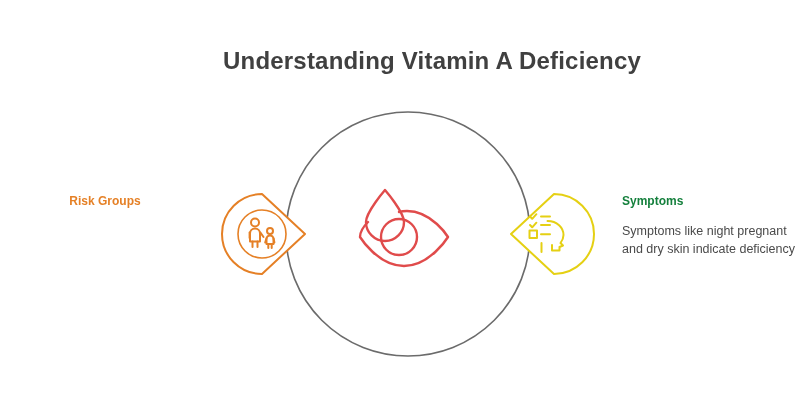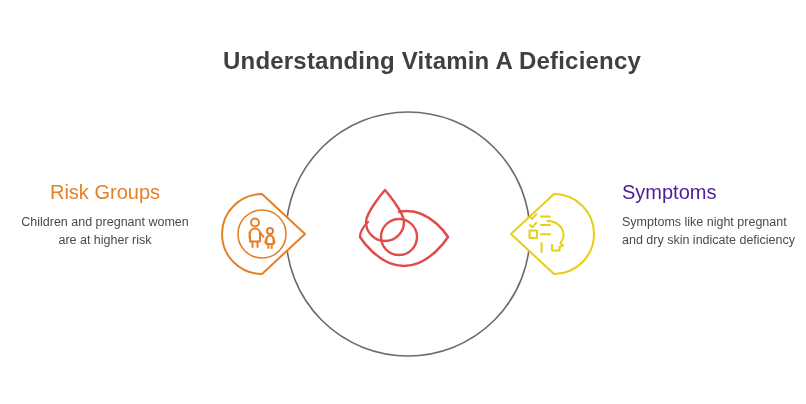--- a/index.html
+++ b/index.html
@@ -36,27 +36,27 @@
     left: 12px;
     width: 186px;
     text-align: center;
   }
   .side-block.right {
     left: 622px;
     width: 176px;
     text-align: left;
   }
   .side-heading {
-    font-size: 20px;
-    font-weight: normal;
-    margin: 0 0 12px 0;
+    font-size: 12px;
+    font-weight: bold;
+    margin: 9px 0 12px 0;
     line-height: 18px;
   }
   .side-heading.left-h { color: #E58026; }
-  .side-heading.right-h { color: #4c1d95; }
+  .side-heading.right-h { color: #15803d; }
   .side-desc {
     font-size: 12.5px;
     line-height: 18px;
     color: #4a4a4a;
     margin: 0;
   }
 
   #diagram-stage {
     position: absolute;
     left: 0;
@@ -66,21 +66,20 @@
   }
   svg { display: block; }
 </style>
 </head>
 <body>
 
 <div id="page-title">Understanding Vitamin A Deficiency</div>
 
 <div class="side-block left">
   <p class="side-heading left-h">Risk Groups</p>
-  <p class="side-desc">Children and pregnant women are at higher risk</p>
 </div>
 
 <div class="side-block right">
   <p class="side-heading right-h">Symptoms</p>
   <p class="side-desc">Symptoms like night pregnant and dry skin indicate deficiency</p>
 </div>
 
 <div id="diagram-stage">
   <svg width="806" height="404" viewBox="0 0 806 404" xmlns="http://www.w3.org/2000/svg">
 

